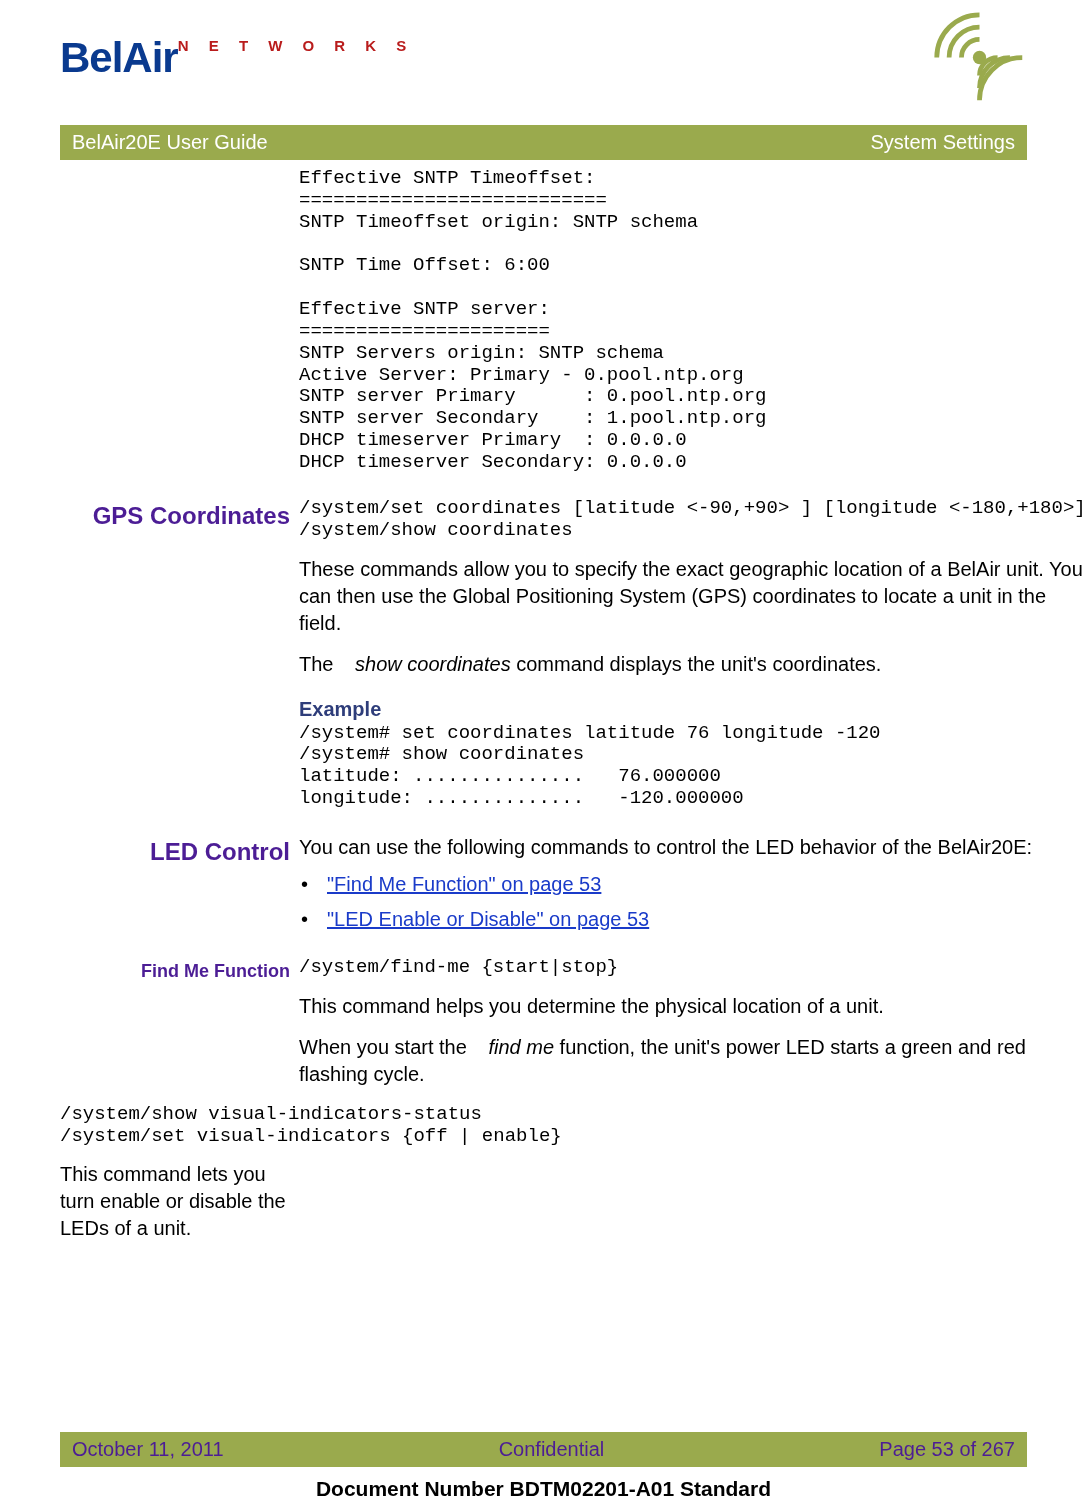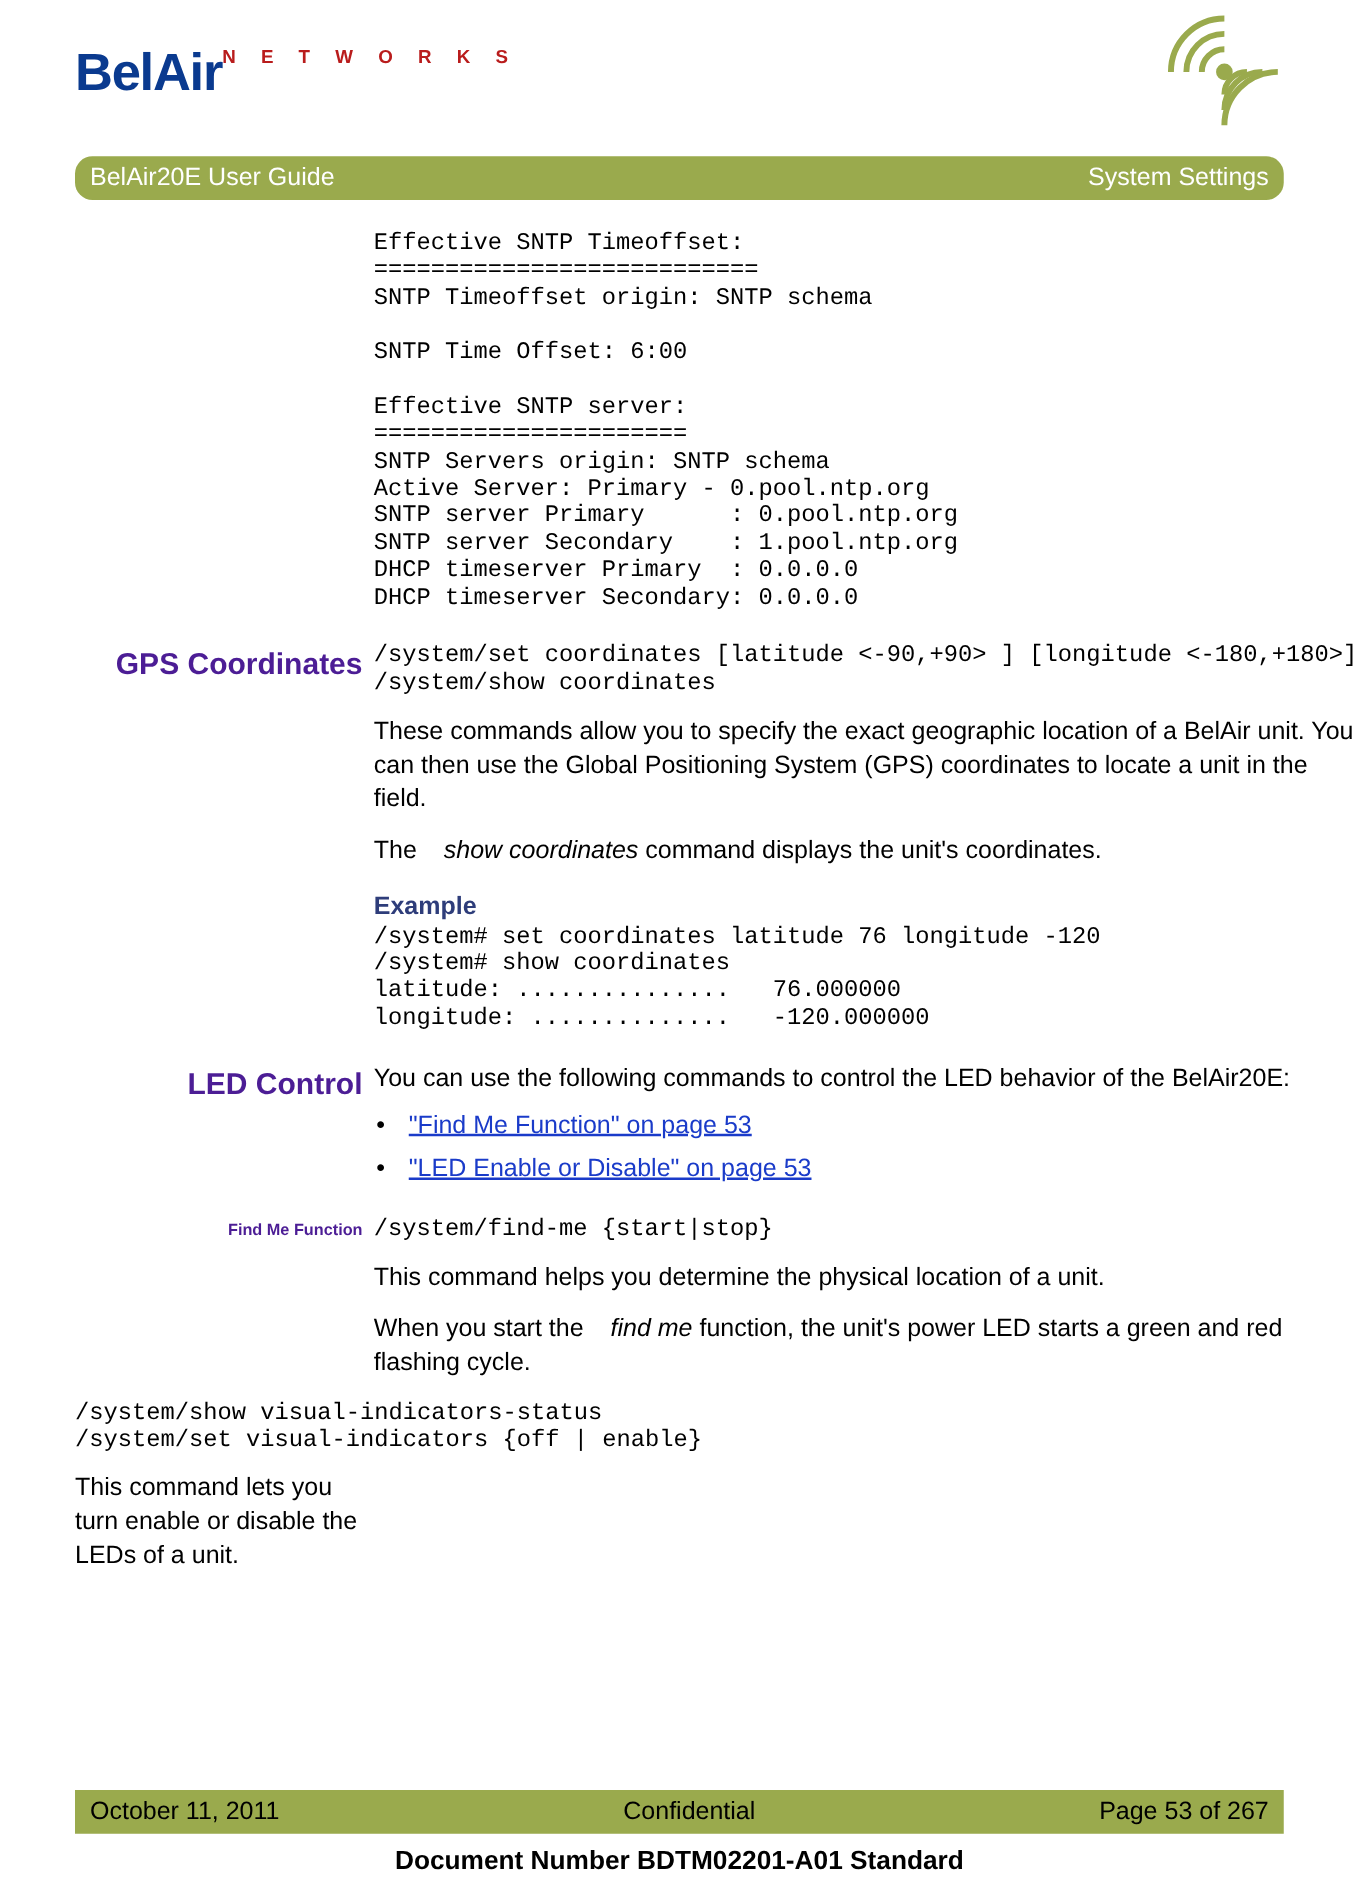--- a/index.html
+++ b/index.html
@@ -47,40 +47,39 @@
   .wave svg { width: 100%; height: 100%; }
   .titlebar {
     display: flex;
     justify-content: space-between;
     align-items: center;
     background: #9aaa4d;
     color: #ffffff;
     font-family: Arial, sans-serif;
     font-size: 20px;
     padding: 6px 12px;
-    margin-bottom: 24px;
-    border-radius: 14px;
+    margin-bottom: 8px;
   }
   .content {
     display: grid;
     grid-template-columns: 230px 1fr;
     column-gap: 9px;
     font-size: 19px;
     line-height: 1.35;
   }
   .section-label {
     font-family: Arial, sans-serif;
     font-weight: bold;
     font-size: 24px;
     color: #4c1d95;
     text-align: right;
     padding-top: 2px;
   }
   .section-label.sub {
-    font-size: 13px;
+    font-size: 18px;
     font-weight: bold;
   }
   pre.code {
     font-family: "Courier New", Courier, monospace;
     font-size: 19px;
     white-space: pre;
     line-height: 1.15;
   }
   .body-text {
     font-family: Arial, sans-serif;
@@ -119,21 +118,21 @@
   }
   .italic { font-style: italic; margin-left: 16px; }
   .row-spacer { height: 24px; grid-column: 1 / span 2; }
   .row-spacer.sm { height: 16px; }
   .footerbar {
     position: absolute;
     left: 60px;
     right: 60px;
     bottom: 44px;
     background: #9aaa4d;
-    color: #000000;
+    color: #4c1d95;
     font-size: 20px;
     display: flex;
     justify-content: space-between;
     padding: 6px 12px;
   }
   .doc-number {
     position: absolute;
     left: 0;
     right: 0;
     bottom: 10px;

